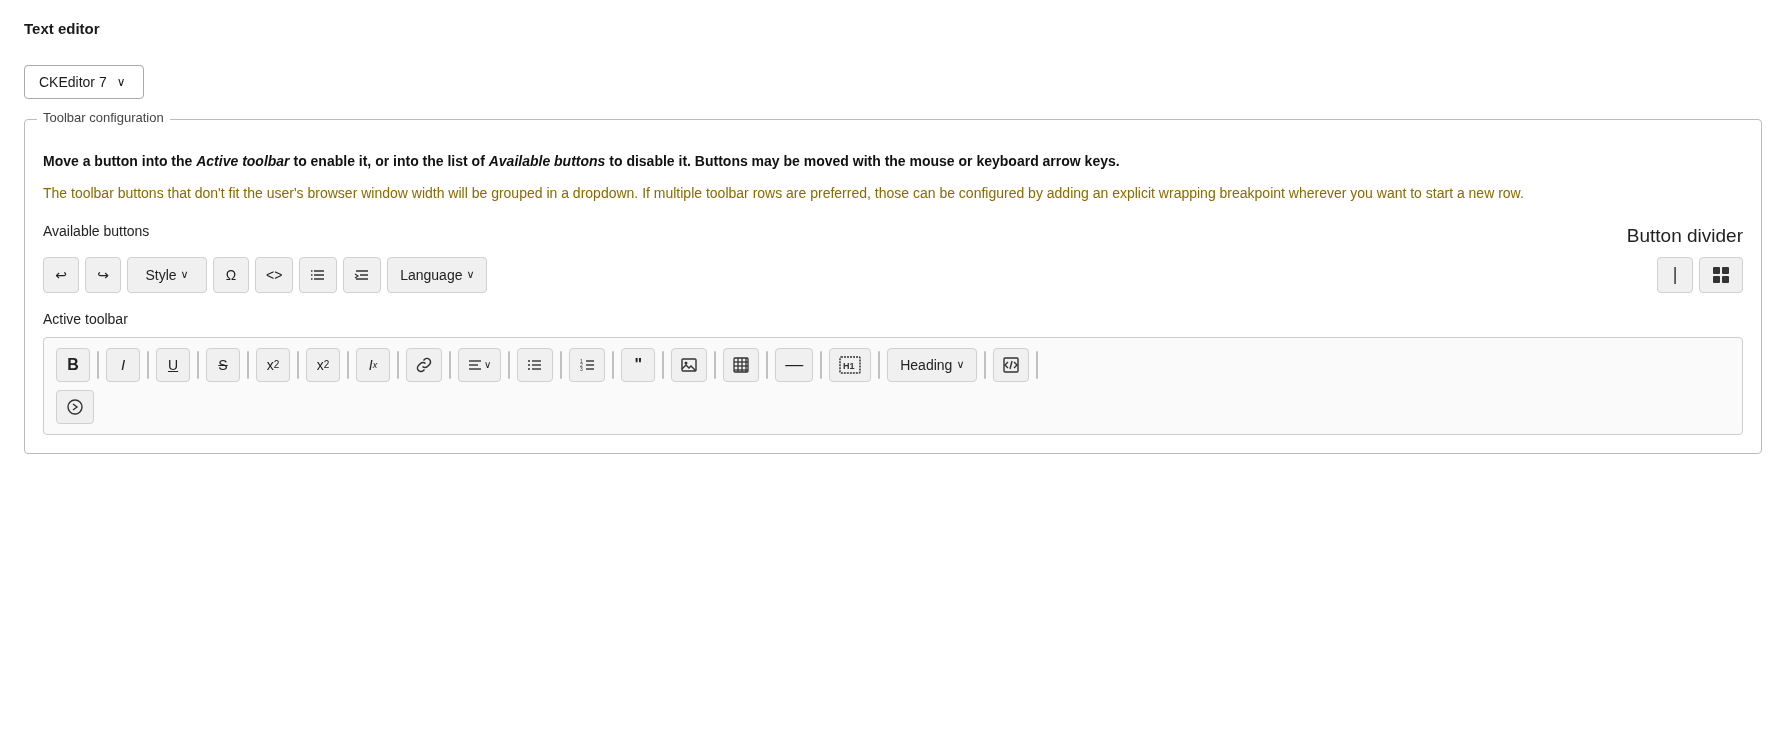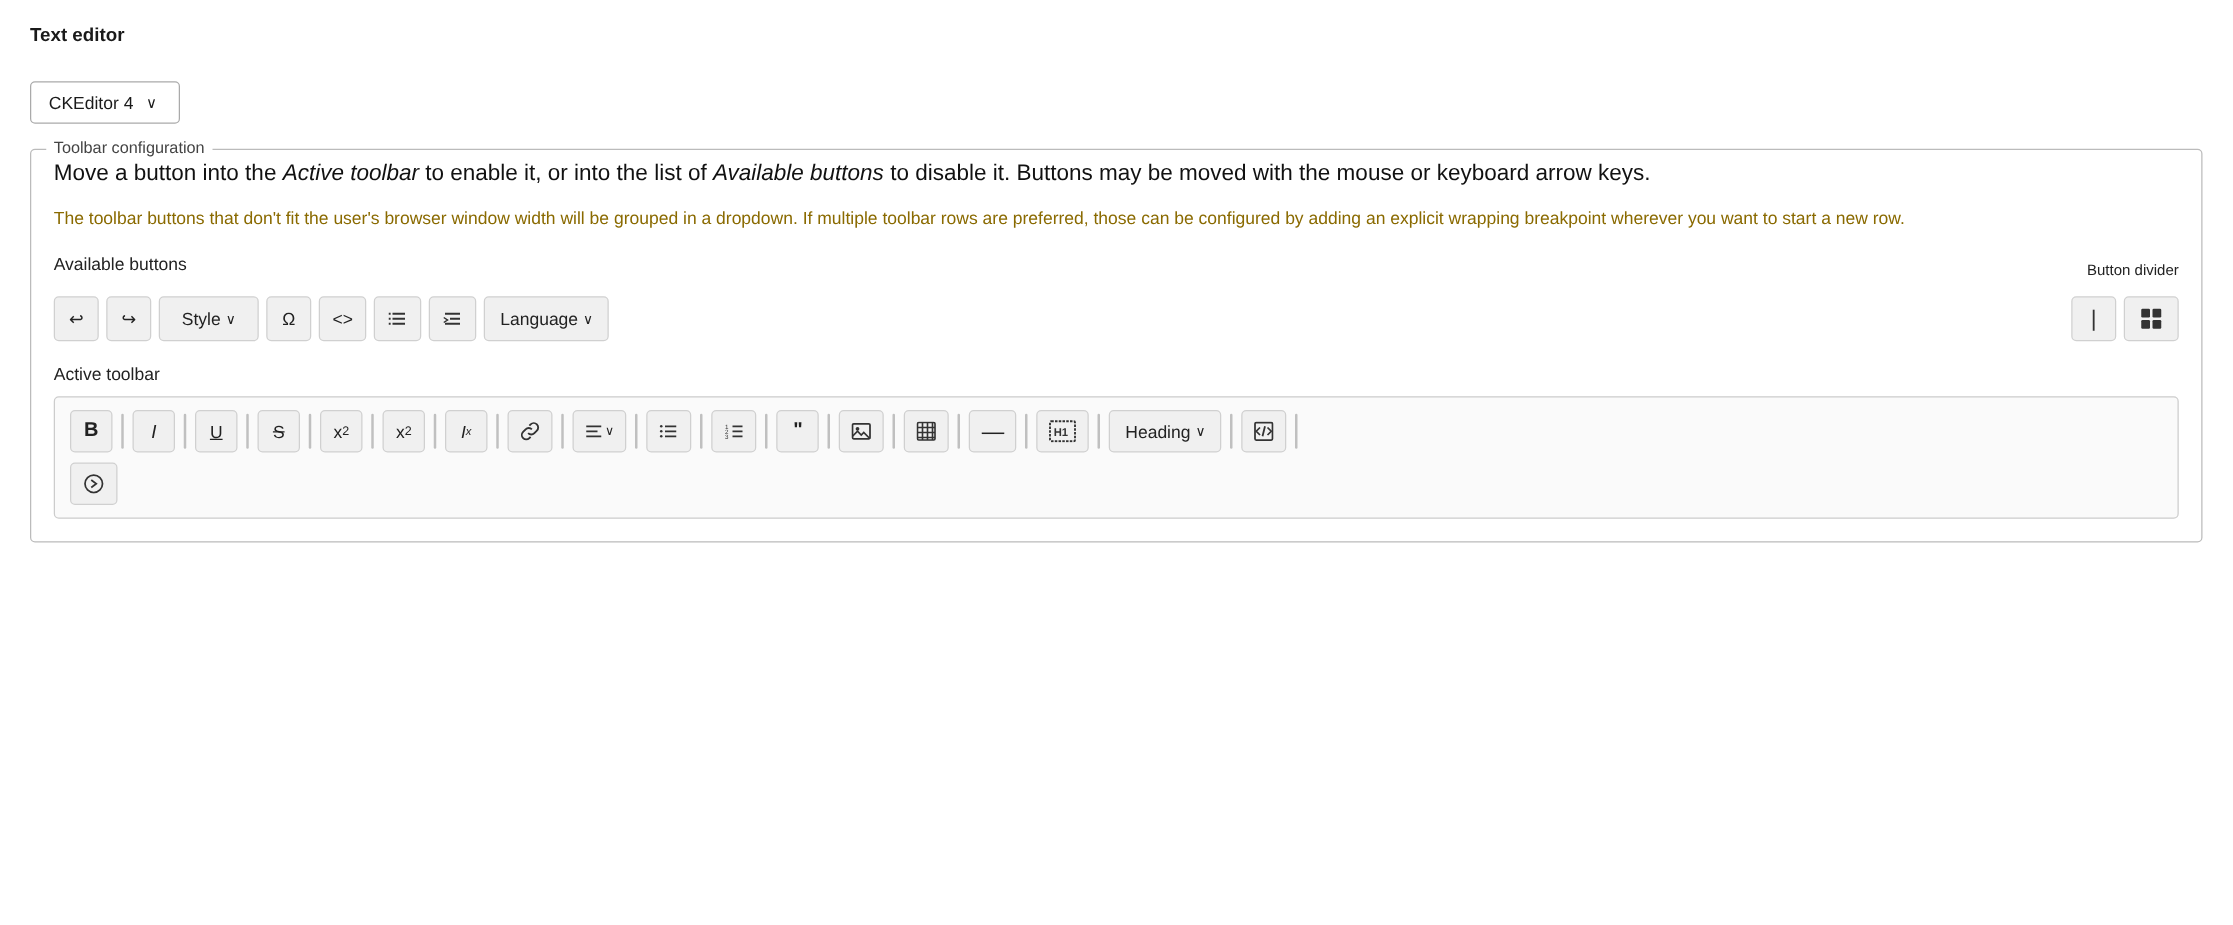--- a/index.html
+++ b/index.html
@@ -30,57 +30,58 @@
       gap: 6px;
       min-width: 120px;
     }
     .editor-select span.chevron {
       font-size: 12px;
       margin-left: 4px;
     }
     .toolbar-config-box {
       border: 1.5px solid #bbb;
       border-radius: 4px;
-      padding: 4px 18px 18px 18px;
+      padding: 30px 18px 18px 18px;
       position: relative;
     }
     .toolbar-config-legend {
       position: absolute;
       top: -10px;
       left: 12px;
       background: #fff;
       padding: 0 6px;
       font-size: 13px;
       color: #444;
     }
     .description-text {
-      font-size: 18px;
+      font-size: 14px;
       line-height: 1.6;
       margin-bottom: 10px;
       color: #111;
+      font-weight: bold;
     }
     .description-text em {
       font-style: italic;
     }
     .description-yellow {
       color: #8a6a00;
       font-size: 14px;
       line-height: 1.6;
       margin-bottom: 18px;
     }
     .section-label {
       font-size: 14px;
       color: #222;
       margin-bottom: 10px;
       display: flex;
       align-items: center;
       justify-content: space-between;
     }
     .button-divider-label {
-      font-size: 12px;
+      font-size: 19px;
       color: #222;
     }
     .available-buttons-row {
       display: flex;
       align-items: center;
       justify-content: space-between;
       margin-bottom: 18px;
     }
     .available-buttons-left {
       display: flex;
@@ -211,21 +212,21 @@
     }
   </style>
 </head>
 <body>
 
 <div>
   <div class="page-title">Text editor</div>
 
   <div class="editor-select-wrapper">
     <div class="editor-select">
-      <span>CKEditor 4</span>
+      <span>CKEditor 7</span>
       <span class="chevron">∨</span>
     </div>
   </div>
 
   <div class="toolbar-config-box">
     <span class="toolbar-config-legend">Toolbar configuration</span>
 
     <p class="description-text">
       Move a button into the <em>Active toolbar</em> to enable it, or into the list of <em>Available buttons</em> to disable it. Buttons may be moved with the mouse or keyboard arrow keys.
     </p>

